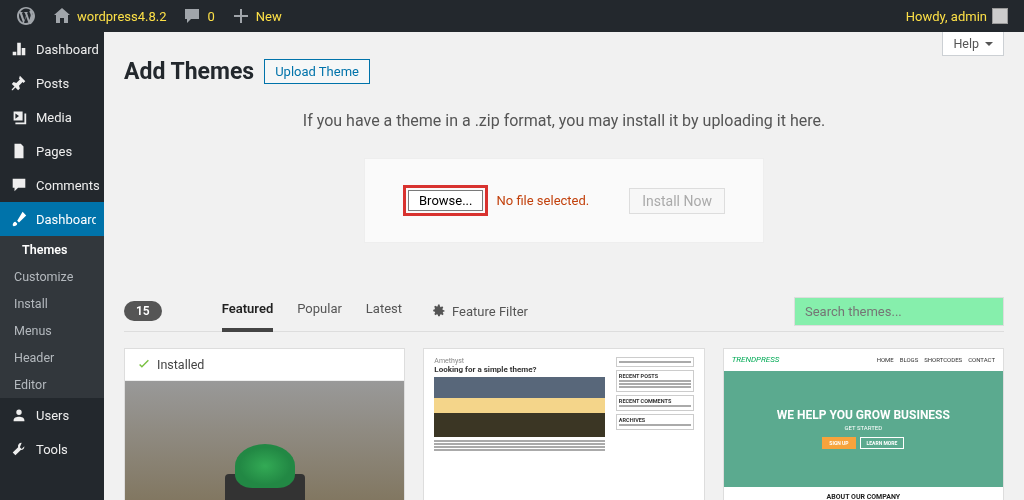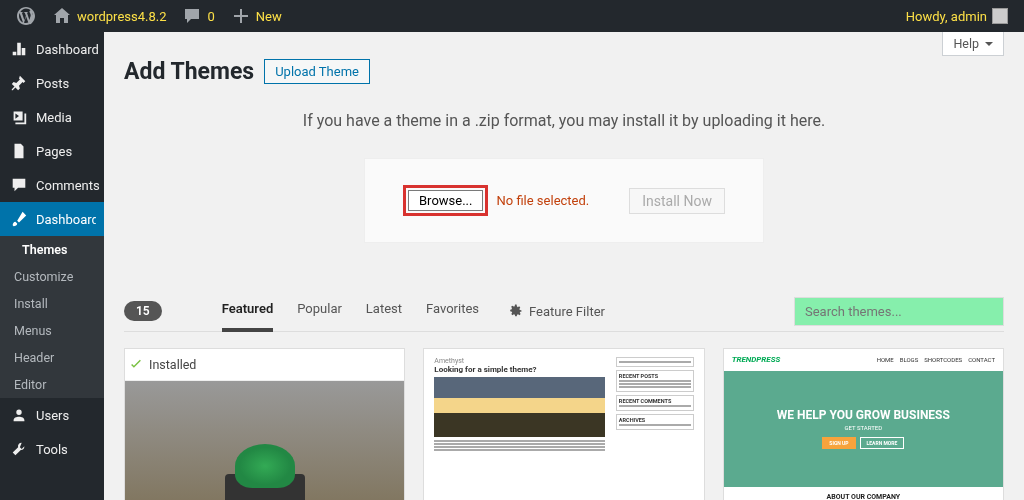--- a/index.html
+++ b/index.html
@@ -46,28 +46,28 @@
   .filter-tab { padding: 10px 0 12px; color: #555; cursor: pointer; font-size: 13px; border-bottom: 4px solid transparent; margin-bottom: -1px; }
   .filter-tab.current { border-bottom-color: #444; font-weight: 600; color: #222; }
   .feature-filter { display: flex; align-items: center; gap: 6px; color: #555; cursor: pointer; margin-left: 8px; }
   .feature-filter svg { width: 16px; height: 16px; fill: #555; }
   .search-box { margin-left: auto; }
   .search-input { border: 1px solid #ddd; padding: 6px 10px; font-size: 13px; width: 210px; background: #86efac; color: #555; }
 
   
   .theme-grid { display: flex; gap: 18px; }
   .theme-card { width: 290px; border: 1px solid #ddd; background: #fff; overflow: hidden; height: 160px; }
-  .installed-strip { background: #fff; padding: 8px 4px; color: #444; font-size: 12.5px; display: flex; align-items: center; gap: 6px; border-bottom: 1px solid #eee; }
+  .installed-strip { background: #fff; padding: 8px 12px; color: #444; font-size: 12.5px; display: flex; align-items: center; gap: 6px; border-bottom: 1px solid #eee; }
   .installed-strip svg { width: 14px; height: 14px; fill: #7ac142; }
   .theme-preview { width: 100%; height: 100%; background: #999; position: relative; }
   .theme-preview.plant { background: linear-gradient(180deg, #999 0%, #7a6c4f 100%); display: flex; align-items: flex-end; justify-content: center; }
   .theme-preview.blog { background: #fff; padding: 8px 10px; font-size: 7px; color: #333; }
   .theme-preview.business { background: linear-gradient(180deg, #fff 0 14%, #5baa8f 14%); display: flex; flex-direction: column; }
   .biz-nav { height: 20px; display: flex; align-items: center; padding: 0 8px; gap: 6px; font-size: 6px; color: #333; background: #fff; }
-  .biz-nav .brand { font-weight: 700; font-size: 8px; color: #0a5; font-style: italic; }
+  .biz-nav .brand { font-weight: 400; font-size: 8px; color: #0a5; font-style: italic; }
   .biz-hero { flex: 1; display: flex; flex-direction: column; align-items: center; justify-content: center; color: #fff; font-weight: 700; font-size: 12px; text-align: right; }
   .biz-hero .sub { font-size: 6px; font-weight: 400; margin-top: 2px; }
   .biz-btns { display: flex; gap: 4px; margin-top: 6px; }
   .biz-btn { padding: 2px 6px; font-size: 5px; border: 1px solid #fff; }
   .biz-btn.solid { background: #f7a33c; border-color: #f7a33c; }
   .biz-footer { height: 20px; background: #fff; color: #222; font-size: 7px; display: flex; align-items: center; justify-content: center; font-weight: 700; }
 
   .plant-pot { width: 80px; height: 70px; background: #333; border-radius: 4px 4px 6px 6px; position: relative; margin-bottom: -5px; }
   .plant-pot::before { content: ""; position: absolute; top: -30px; left: 50%; transform: translateX(-50%); width: 60px; height: 44px; background: radial-gradient(ellipse at center, #3a5 0, #284 60%); border-radius: 50% 50% 30% 30%; }
 
@@ -202,21 +202,20 @@
         </div>
       </div>
     </div>
 
     <div class="filter-row">
       <span class="count-badge">15</span>
       <div class="filter-tabs">
         <div class="filter-tab current">Featured</div>
         <div class="filter-tab">Popular</div>
         <div class="filter-tab">Latest</div>
-        <div class="filter-tab">Favorites</div>
       </div>
       <div class="feature-filter">
         <svg viewBox="0 0 20 20">
             <path d="M10 7a3 3 0 100 6 3 3 0 000-6zm8 4v-2l-2-.4a6 6 0 00-.5-1.2l1.1-1.8-1.4-1.4-1.8 1.1A6 6 0 0012.4 4L12 2h-2l-.4 2a6 6 0 00-1.2.5L6.6 3.4 5.2 4.8l1.1 1.8A6 6 0 005.6 8L4 8.4v2l2 .4c.1.4.3.8.5 1.2l-1.1 1.8 1.4 1.4 1.8-1.1c.4.2.8.4 1.2.5l.4 2h2l.4-2c.4-.1.8-.3 1.2-.5l1.8 1.1 1.4-1.4-1.1-1.8c.2-.4.4-.8.5-1.2z"></path>
           </svg>
         <span>Feature Filter</span>
       </div>
       <div class="search-box">
         <input class="search-input" type="text" placeholder="Search themes..." style="">
       </div>

